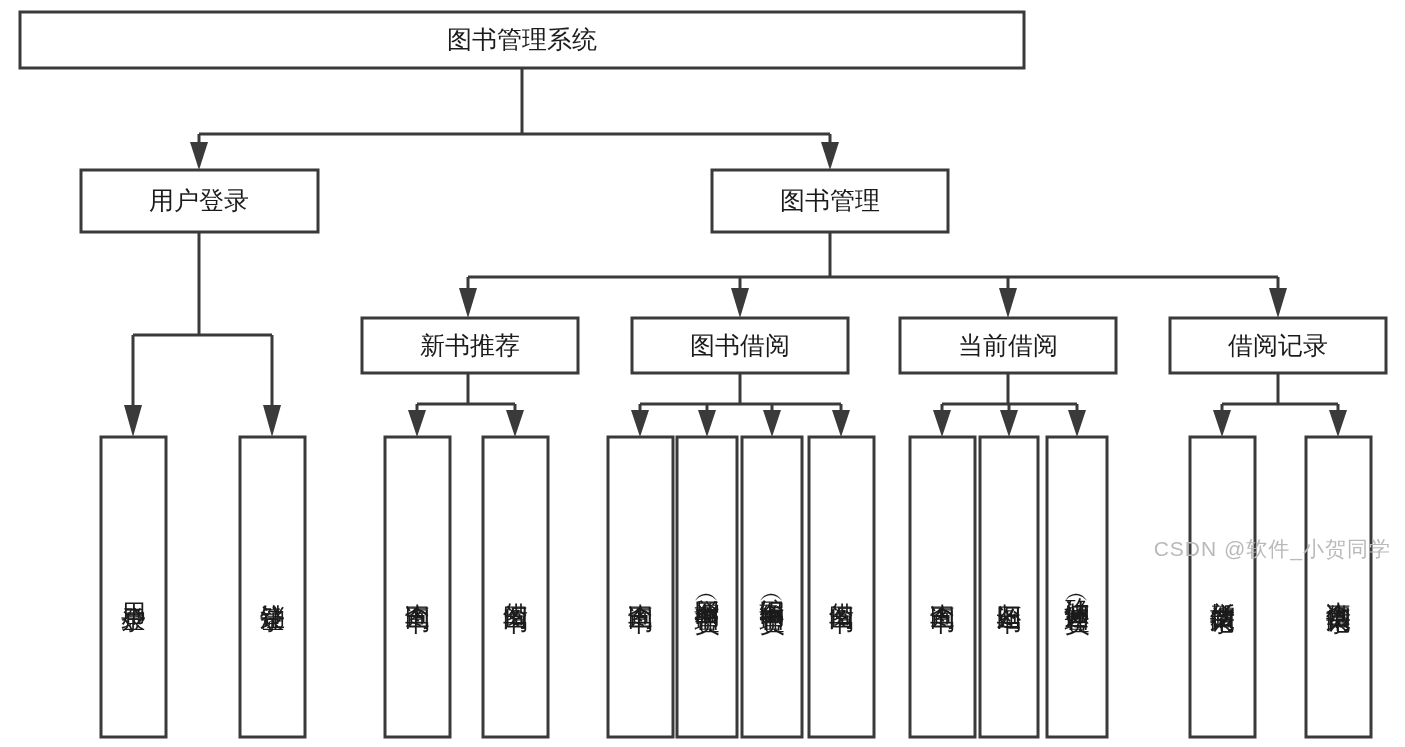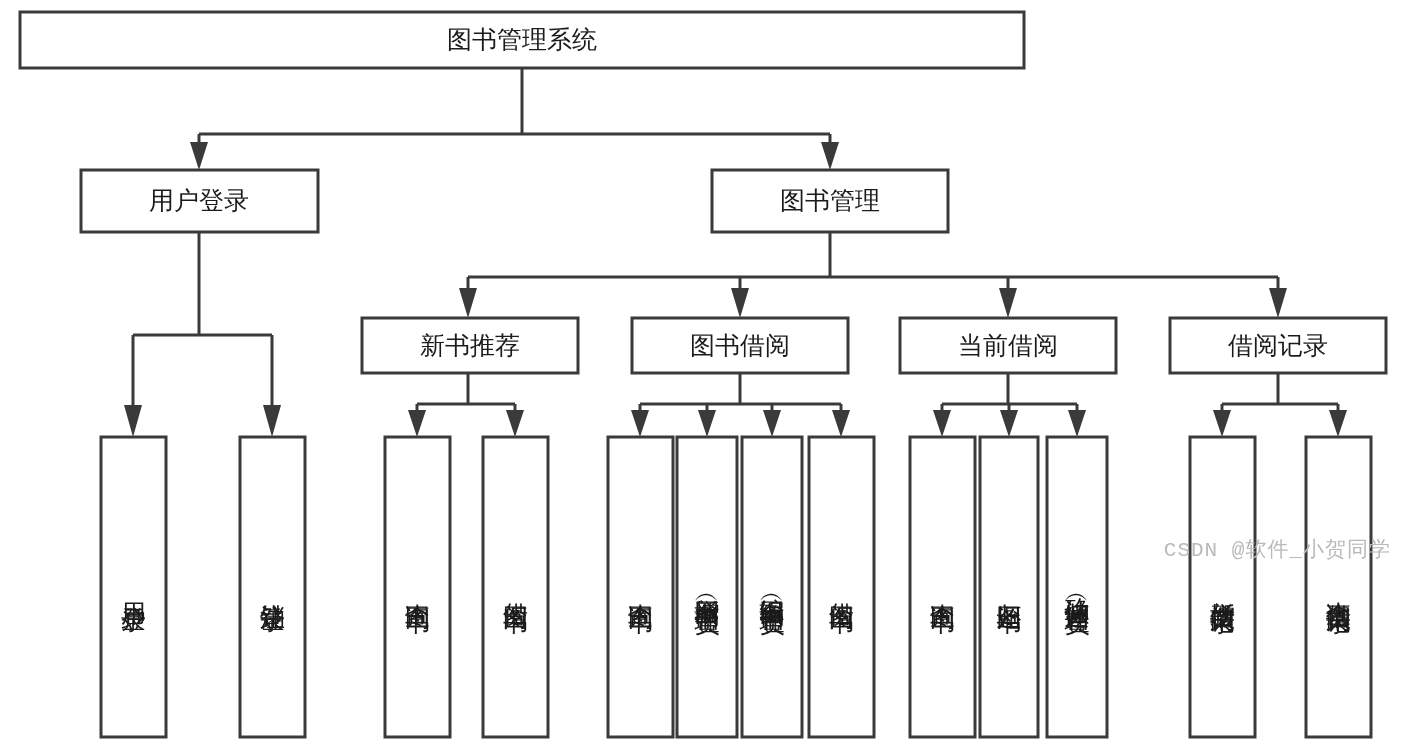--- a/index.html
+++ b/index.html
@@ -64,21 +64,21 @@
     line-height: 1.08;
     letter-spacing: 2px;
     color: #1b1b1b;
     pointer-events: none;
     white-space: nowrap;
   }
   .watermark {
     position: absolute;
     right: 14px;
     bottom: 6px;
-    font-family: Liberation Mono, monospace;
+    font-family: Liberation Sans, sans-serif;
     font-size: 21px;
     color: #b9b9b9;
     letter-spacing: 1px;
     white-space: nowrap;
   }
 </style>
 </head>
 <body>
 
 <div id="diagram-root">

